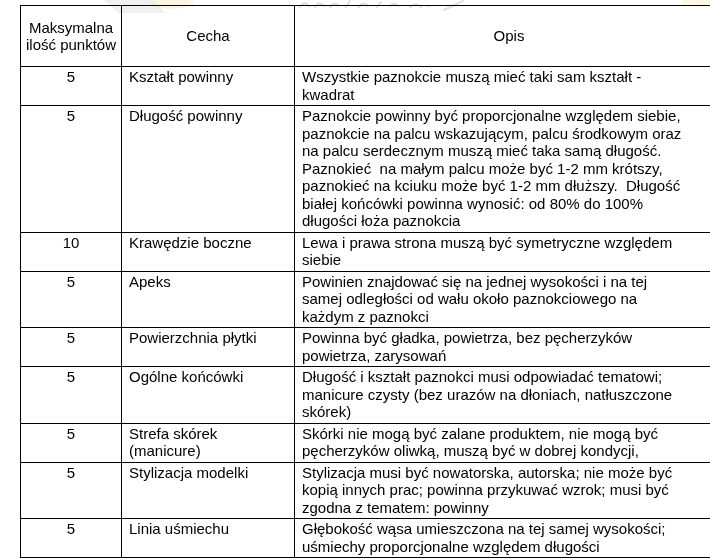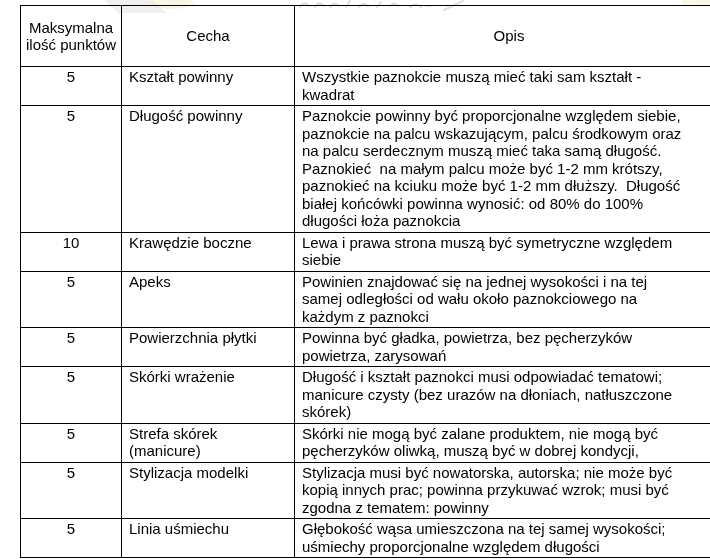--- a/index.html
+++ b/index.html
@@ -112,21 +112,21 @@
 każdym z paznokci</td>
     </tr>
     <tr>
       <td class="points">5</td>
       <td>Powierzchnia płytki</td>
       <td>Powinna być gładka, powietrza, bez pęcherzyków
 powietrza, zarysowań</td>
     </tr>
     <tr>
       <td class="points">5</td>
-      <td>Skórki wrażenie</td>
+      <td>Ogólne końcówki</td>
       <td>Długość i kształt paznokci musi odpowiadać tematowi;
 manicure czysty (bez urazów na dłoniach, natłuszczone
 skórek)</td>
     </tr>
     <tr>
       <td class="points">5</td>
       <td>Strefa skórek
 (manicure)</td>
       <td>Skórki nie mogą być zalane produktem, nie mogą być
 pęcherzyków oliwką, muszą być w dobrej kondycji,</td>

